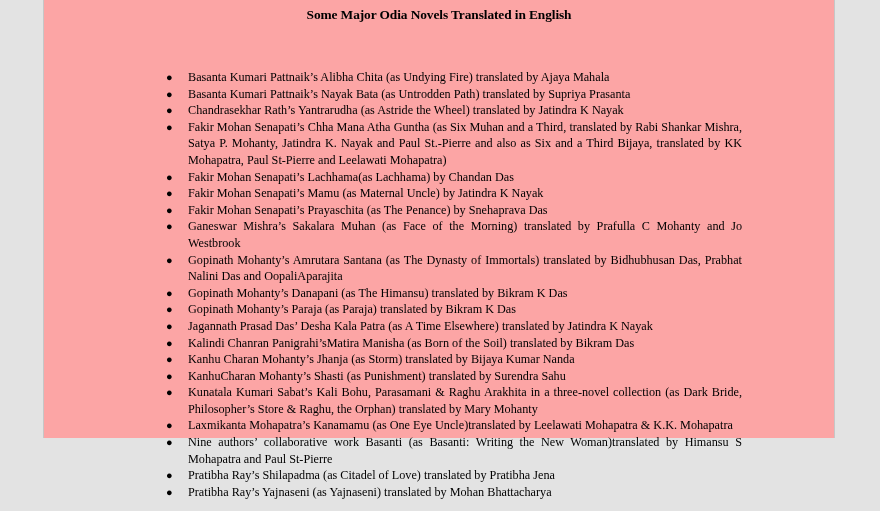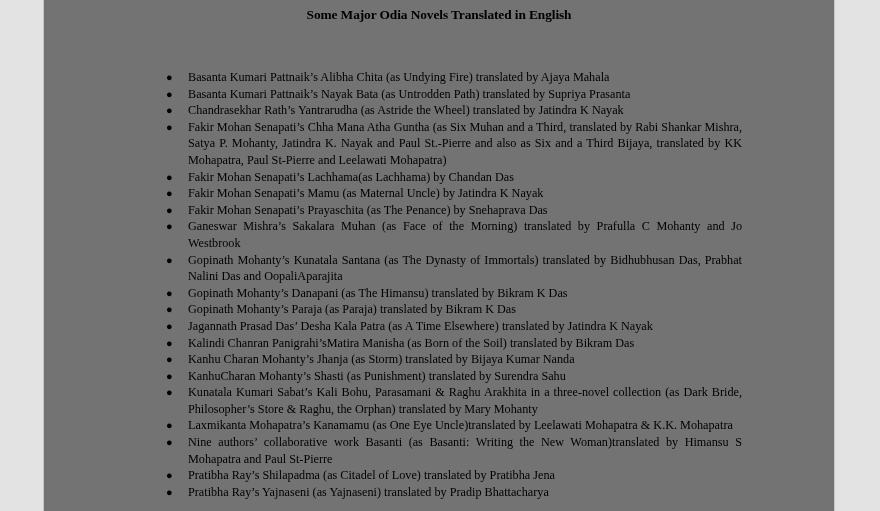--- a/index.html
+++ b/index.html
@@ -4,22 +4,22 @@
 <style>
   html, body { margin:0; padding:0; }
   body {
     width:880px; height:511px; overflow:hidden;
     background:#e3e3e3;
     font-family:"Liberation Serif", "DejaVu Serif", serif;
     color:#000;
     position:relative;
   }
   .page {
-    position:absolute; left:43px; top:0; width:792px; height:511px;
-    background:#737373;
+    position:absolute; left:43px; top:0; width:792px; height:438px;
+    background:#fca5a5;
     border-left:1px solid #c6c6c6;
     border-right:1px solid #c6c6c6;
     box-sizing:border-box;
   }
   .title {
     position:absolute; top:7px; left:0; width:100%;
     text-align:center; font-weight:bold; font-size:13.4px;
     letter-spacing:-0.1px;
   }
   ul.list {
@@ -43,26 +43,26 @@
   <div class="title">Some Major Odia Novels Translated in English</div>
   <ul class="list" id="novel-list">
       <li><span class="bullet">●</span><span>Basanta Kumari Pattnaik’s </span><b>Alibha Chita</b><span> (as </span><b>Undying Fire</b><span>) translated by Ajaya Mahala</span></li>
       <li><span class="bullet">●</span><span>Basanta Kumari Pattnaik’s </span><b>Nayak Bata</b><span> (as </span><b>Untrodden Path</b><span>) translated by Supriya Prasanta</span></li>
       <li><span class="bullet">●</span><span>Chandrasekhar Rath’s </span><b>Yantrarudha</b><span> (as </span><b>Astride the Wheel</b><span>) translated by Jatindra K Nayak</span></li>
       <li><span class="bullet">●</span><span>Fakir Mohan Senapati’s </span><b>Chha Mana Atha Guntha</b><span> (as </span><b>Six Muhan and a Third</b><span>, translated by Rabi Shankar Mishra, Satya P. Mohanty, Jatindra K. Nayak and Paul St.-Pierre and also as </span><b>Six and a Third Bijaya,</b><span> translated by KK Mohapatra, Paul St-Pierre and Leelawati Mohapatra)</span></li>
       <li><span class="bullet">●</span><span>Fakir Mohan Senapati’s </span><b>Lachhama</b><span>(as </span><b>Lachhama</b><span>) by Chandan Das</span></li>
       <li><span class="bullet">●</span><span>Fakir Mohan Senapati’s </span><b>Mamu</b><span> (as </span><b>Maternal Uncle</b><span>) by Jatindra K Nayak</span></li>
       <li><span class="bullet">●</span><span>Fakir Mohan Senapati’s </span><b>Prayaschita</b><span> (as </span><b>The Penance</b><span>) by Snehaprava Das</span></li>
       <li><span class="bullet">●</span><span>Ganeswar Mishra’s  </span><b>Sakalara Muhan</b><span> (as </span><b>Face of the Morning</b><span>) translated by Prafulla C Mohanty and Jo Westbrook</span></li>
-      <li><span class="bullet">●</span><span>Gopinath Mohanty’s </span><b>Kunatala Santana</b><span> (as </span><b>The Dynasty of Immortals</b><span>) translated by Bidhubhusan Das, Prabhat Nalini Das and OopaliAparajita</span></li>
+      <li><span class="bullet">●</span><span>Gopinath Mohanty’s </span><b>Amrutara Santana</b><span> (as </span><b>The Dynasty of Immortals</b><span>) translated by Bidhubhusan Das, Prabhat Nalini Das and OopaliAparajita</span></li>
       <li><span class="bullet">●</span><span>Gopinath Mohanty’s </span><b>Danapani</b><span> (as </span><b>The Himansu</b><span>) translated by Bikram K Das</span></li>
       <li><span class="bullet">●</span><span>Gopinath Mohanty’s </span><b>Paraja</b><span> (as </span><b>Paraja</b><span>) translated by Bikram K Das</span></li>
       <li><span class="bullet">●</span><span>Jagannath Prasad Das’ </span><b>Desha Kala Patra</b><span> (as </span><b>A Time Elsewhere</b><span>) translated by Jatindra K Nayak</span></li>
       <li><span class="bullet">●</span><span>Kalindi Chanran Panigrahi’s</span><b>Matira Manisha</b><span> (as </span><b>Born of the Soil</b><span>) translated by Bikram Das</span></li>
       <li><span class="bullet">●</span><span>Kanhu Charan Mohanty’s </span><b>Jhanja</b><span> (as </span><b>Storm</b><span>) translated by Bijaya Kumar Nanda</span></li>
       <li><span class="bullet">●</span><span>KanhuCharan Mohanty’s  </span><b>Shasti</b><span> (as </span><b>Punishment</b><span>) translated by Surendra Sahu</span></li>
       <li><span class="bullet">●</span><span>Kunatala Kumari Sabat’s </span><b>Kali Bohu, Parasamani</b><span> &amp; </span><b>Raghu Arakhita</b><span> in a three-novel collection (as </span><b>Dark Bride, Philosopher’s</b><span> Store </span><b>&amp; Raghu, the Orphan</b><span>) translated by Mary Mohanty</span></li>
       <li><span class="bullet">●</span><span>Laxmikanta Mohapatra’s </span><b>Kanamamu</b><span> (as </span><b>One Eye Uncle</b><span>)translated by Leelawati Mohapatra &amp; K.K. Mohapatra</span></li>
       <li><span class="bullet">●</span><span>Nine authors’ collaborative work </span><b>Basanti</b><span> (as </span><b>Basanti: Writing the New Woman</b><span>)translated by Himansu S Mohapatra and Paul St-Pierre</span></li>
       <li><span class="bullet">●</span><span>Pratibha Ray’s </span><b>Shilapadma</b><span> (as </span><b>Citadel of Love</b><span>) translated by Pratibha Jena</span></li>
-      <li><span class="bullet">●</span><span>Pratibha Ray’s </span><b>Yajnaseni</b><span> (as </span><b>Yajnaseni</b><span>) translated by Pradip Bhattacharya</span></li>
+      <li><span class="bullet">●</span><span>Pratibha Ray’s </span><b>Yajnaseni</b><span> (as </span><b>Yajnaseni</b><span>) translated by Mohan Bhattacharya</span></li>
     </ul>
 </div>
 
 </body></html>

